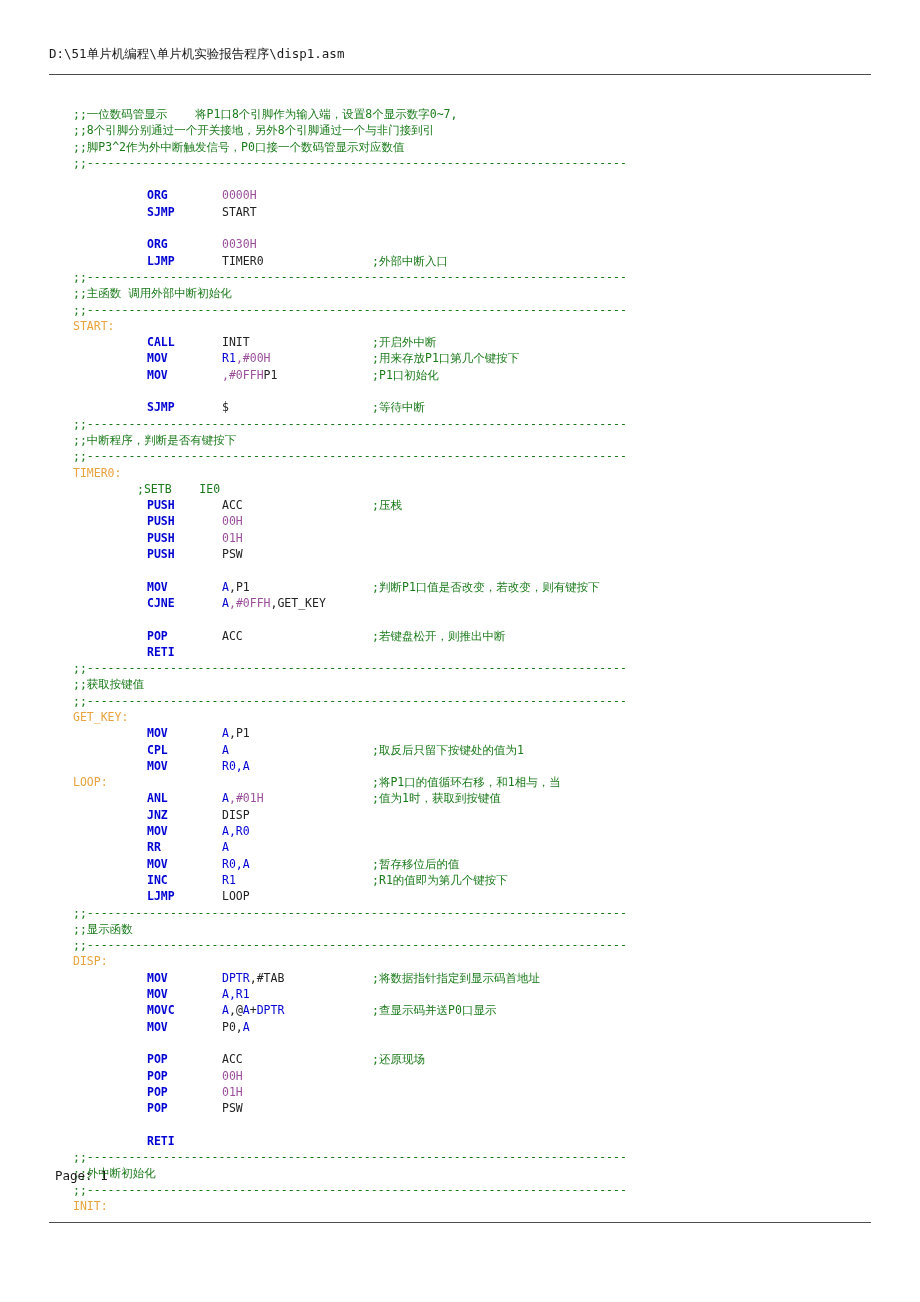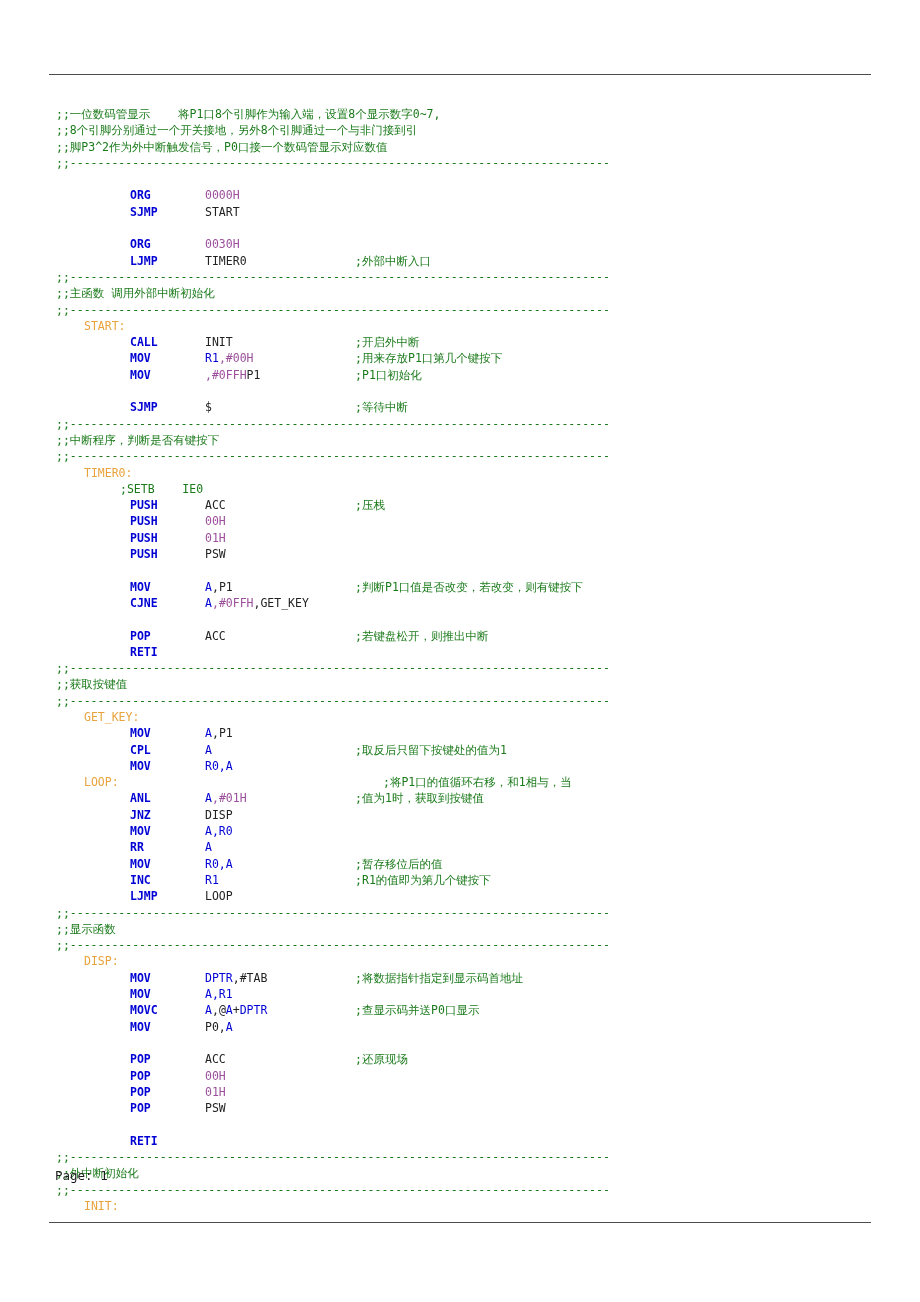--- a/index.html
+++ b/index.html
@@ -28,41 +28,42 @@
     background:#4d4d4d;
   }
   .footer{
     position:absolute;left:55px;top:1168px;
     font-family:"DejaVu Sans Mono","Liberation Mono",monospace;
     font-size:12.5px;color:#1a1a1a;white-space:pre;
   }
 
   
   .listing{
-    position:absolute;left:56px;top:106px;width:830px;
+    position:absolute;left:73px;top:106px;width:830px;
     font-family:"DejaVu Sans Mono","Liberation Mono",monospace;
     font-size:11.5px;
     line-height:16.3px;
     white-space:pre;
   }
   .line{height:16.3px;white-space:pre;}
 
   
   .cmt   {color:#1a7a1a;}                  
-  .lbl   {color:#e8a33d;margin-left:28px;}                  
+  .lbl   {color:#e8a33d;}                  
   .mn    {color:#0000d4;font-weight:bold;} 
   .reg   {color:#0000d4;font-weight:normal;} 
   .num   {color:#9b4f9b;}                  
   .id    {color:#222222;}                  
 </style>
 </head>
 <body>
 
 <div class="page">
 
+  <div class="header">D:\51单片机编程\单片机实验报告程序\disp1.asm</div>
   <div class="rule-top"></div>
 
   <div class="listing" id="listing"><div class="line" id="l001"><span class="cmt">;;一位数码管显示    将P1口8个引脚作为输入端，设置8个显示数字0~7,</span></div><div class="line" id="l002"><span class="cmt">;;8个引脚分别通过一个开关接地，另外8个引脚通过一个与非门接到引</span></div><div class="line" id="l003"><span class="cmt">;;脚P3^2作为外中断触发信号，P0口接一个数码管显示对应数值</span></div><div class="line" id="l004"><span class="cmt">;;------------------------------------------------------------------------------</span></div><div class="line" id="l005">&nbsp;</div><div class="line" id="l006"><span style="display: inline-block; width: 74px;"></span><span class="mn">ORG</span><span style="display: inline-block; width: 54.24px;"></span><span class="num">0000H</span></div><div class="line" id="l007"><span style="display: inline-block; width: 74px;"></span><span class="mn">SJMP</span><span style="display: inline-block; width: 47.32px;"></span><span class="id">START</span></div><div class="line" id="l008">&nbsp;</div><div class="line" id="l009"><span style="display: inline-block; width: 74px;"></span><span class="mn">ORG</span><span style="display: inline-block; width: 54.24px;"></span><span class="num">0030H</span></div><div class="line" id="l010"><span style="display: inline-block; width: 74px;"></span><span class="mn">LJMP</span><span style="display: inline-block; width: 47.32px;"></span><span class="id">TIMER0</span><span style="display: inline-block; width: 108.48px;"></span><span class="cmt">;外部中断入口</span></div><div class="line" id="l011"><span class="cmt">;;------------------------------------------------------------------------------</span></div><div class="line" id="l012"><span class="cmt">;;主函数 调用外部中断初始化</span></div><div class="line" id="l013"><span class="cmt">;;------------------------------------------------------------------------------</span></div><div class="line" id="l014"><span class="lbl">START:</span></div><div class="line" id="l015"><span style="display: inline-block; width: 74px;"></span><span class="mn">CALL</span><span style="display: inline-block; width: 47.32px;"></span><span class="id">INIT</span><span style="display: inline-block; width: 122.32px;"></span><span class="cmt">;开启外中断</span></div><div class="line" id="l016"><span style="display: inline-block; width: 74px;"></span><span class="mn">MOV</span><span style="display: inline-block; width: 54.24px;"></span><span class="reg">R1</span><span class="num">,#00H</span><span style="display: inline-block; width: 101.56px;"></span><span class="cmt">;用来存放P1口第几个键按下</span></div><div class="line" id="l017"><span style="display: inline-block; width: 74px;"></span><span class="mn">MOV</span><span style="display: inline-block; width: 54.24px;"></span><span class="num">,#0FFH</span><span class="id">P1</span><span style="display: inline-block; width: 94.64px;"></span><span class="cmt">;P1口初始化</span></div><div class="line" id="l018">&nbsp;</div><div class="line" id="l019"><span style="display: inline-block; width: 74px;"></span><span class="mn">SJMP</span><span style="display: inline-block; width: 47.32px;"></span><span class="id">$</span><span style="display: inline-block; width: 143.08px;"></span><span class="cmt">;等待中断</span></div><div class="line" id="l020"><span class="cmt">;;------------------------------------------------------------------------------</span></div><div class="line" id="l021"><span class="cmt">;;中断程序，判断是否有键按下</span></div><div class="line" id="l022"><span class="cmt">;;------------------------------------------------------------------------------</span></div><div class="line" id="l023"><span class="lbl">TIMER0:</span></div><div class="line" id="l024"><span style="display: inline-block; width: 64px;"></span><span class="cmt">;SETB    IE0</span></div><div class="line" id="l025"><span style="display: inline-block; width: 74px;"></span><span class="mn">PUSH</span><span style="display: inline-block; width: 47.32px;"></span><span class="id">ACC</span><span style="display: inline-block; width: 129.24px;"></span><span class="cmt">;压栈</span></div><div class="line" id="l026"><span style="display: inline-block; width: 74px;"></span><span class="mn">PUSH</span><span style="display: inline-block; width: 47.32px;"></span><span class="num">00H</span></div><div class="line" id="l027"><span style="display: inline-block; width: 74px;"></span><span class="mn">PUSH</span><span style="display: inline-block; width: 47.32px;"></span><span class="num">01H</span></div><div class="line" id="l028"><span style="display: inline-block; width: 74px;"></span><span class="mn">PUSH</span><span style="display: inline-block; width: 47.32px;"></span><span class="id">PSW</span></div><div class="line" id="l029">&nbsp;</div><div class="line" id="l030"><span style="display: inline-block; width: 74px;"></span><span class="mn">MOV</span><span style="display: inline-block; width: 54.24px;"></span><span class="reg">A</span><span class="id">,P1</span><span style="display: inline-block; width: 122.32px;"></span><span class="cmt">;判断P1口值是否改变，若改变，则有键按下</span></div><div class="line" id="l031"><span style="display: inline-block; width: 74px;"></span><span class="mn">CJNE</span><span style="display: inline-block; width: 47.32px;"></span><span class="reg">A</span><span class="num">,#0FFH</span><span class="id">,GET_KEY</span></div><div class="line" id="l032">&nbsp;</div><div class="line" id="l033"><span style="display: inline-block; width: 74px;"></span><span class="mn">POP</span><span style="display: inline-block; width: 54.24px;"></span><span class="id">ACC</span><span style="display: inline-block; width: 129.24px;"></span><span class="cmt">;若键盘松开，则推出中断</span></div><div class="line" id="l034"><span style="display: inline-block; width: 74px;"></span><span class="mn">RETI</span></div><div class="line" id="l035"><span class="cmt">;;------------------------------------------------------------------------------</span></div><div class="line" id="l036"><span class="cmt">;;获取按键值</span></div><div class="line" id="l037"><span class="cmt">;;------------------------------------------------------------------------------</span></div><div class="line" id="l038"><span class="lbl">GET_KEY:</span></div><div class="line" id="l039"><span style="display: inline-block; width: 74px;"></span><span class="mn">MOV</span><span style="display: inline-block; width: 54.24px;"></span><span class="reg">A</span><span class="id">,P1</span></div><div class="line" id="l040"><span style="display: inline-block; width: 74px;"></span><span class="mn">CPL</span><span style="display: inline-block; width: 54.24px;"></span><span class="reg">A</span><span style="display: inline-block; width: 143.08px;"></span><span class="cmt">;取反后只留下按键处的值为1</span></div><div class="line" id="l041"><span style="display: inline-block; width: 74px;"></span><span class="mn">MOV</span><span style="display: inline-block; width: 54.24px;"></span><span class="reg">R0,A</span></div><div class="line" id="l042"><span class="lbl">LOOP:</span><span style="display: inline-block; width: 264.4px;"></span><span class="cmt">;将P1口的值循环右移，和1相与，当</span></div><div class="line" id="l043"><span style="display: inline-block; width: 74px;"></span><span class="mn">ANL</span><span style="display: inline-block; width: 54.24px;"></span><span class="reg">A</span><span class="num">,#01H</span><span style="display: inline-block; width: 108.48px;"></span><span class="cmt">;值为1时，获取到按键值</span></div><div class="line" id="l044"><span style="display: inline-block; width: 74px;"></span><span class="mn">JNZ</span><span style="display: inline-block; width: 54.24px;"></span><span class="id">DISP</span></div><div class="line" id="l045"><span style="display: inline-block; width: 74px;"></span><span class="mn">MOV</span><span style="display: inline-block; width: 54.24px;"></span><span class="reg">A,R0</span></div><div class="line" id="l046"><span style="display: inline-block; width: 74px;"></span><span class="mn">RR</span><span style="display: inline-block; width: 61.16px;"></span><span class="reg">A</span></div><div class="line" id="l047"><span style="display: inline-block; width: 74px;"></span><span class="mn">MOV</span><span style="display: inline-block; width: 54.24px;"></span><span class="reg">R0,A</span><span style="display: inline-block; width: 122.32px;"></span><span class="cmt">;暂存移位后的值</span></div><div class="line" id="l048"><span style="display: inline-block; width: 74px;"></span><span class="mn">INC</span><span style="display: inline-block; width: 54.24px;"></span><span class="reg">R1</span><span style="display: inline-block; width: 136.16px;"></span><span class="cmt">;R1的值即为第几个键按下</span></div><div class="line" id="l049"><span style="display: inline-block; width: 74px;"></span><span class="mn">LJMP</span><span style="display: inline-block; width: 47.32px;"></span><span class="id">LOOP</span></div><div class="line" id="l050"><span class="cmt">;;------------------------------------------------------------------------------</span></div><div class="line" id="l051"><span class="cmt">;;显示函数</span></div><div class="line" id="l052"><span class="cmt">;;------------------------------------------------------------------------------</span></div><div class="line" id="l053"><span class="lbl">DISP:</span></div><div class="line" id="l054"><span style="display: inline-block; width: 74px;"></span><span class="mn">MOV</span><span style="display: inline-block; width: 54.24px;"></span><span class="reg">DPTR</span><span class="id">,#TAB</span><span style="display: inline-block; width: 87.72px;"></span><span class="cmt">;将数据指针指定到显示码首地址</span></div><div class="line" id="l055"><span style="display: inline-block; width: 74px;"></span><span class="mn">MOV</span><span style="display: inline-block; width: 54.24px;"></span><span class="reg">A,R1</span></div><div class="line" id="l056"><span style="display: inline-block; width: 74px;"></span><span class="mn">MOVC</span><span style="display: inline-block; width: 47.32px;"></span><span class="reg">A</span><span class="id">,@</span><span class="reg">A</span><span class="id">+</span><span class="reg">DPTR</span><span style="display: inline-block; width: 87.72px;"></span><span class="cmt">;查显示码并送P0口显示</span></div><div class="line" id="l057"><span style="display: inline-block; width: 74px;"></span><span class="mn">MOV</span><span style="display: inline-block; width: 54.24px;"></span><span class="id">P0,</span><span class="reg">A</span></div><div class="line" id="l058">&nbsp;</div><div class="line" id="l059"><span style="display: inline-block; width: 74px;"></span><span class="mn">POP</span><span style="display: inline-block; width: 54.24px;"></span><span class="id">ACC</span><span style="display: inline-block; width: 129.24px;"></span><span class="cmt">;还原现场</span></div><div class="line" id="l060"><span style="display: inline-block; width: 74px;"></span><span class="mn">POP</span><span style="display: inline-block; width: 54.24px;"></span><span class="num">00H</span></div><div class="line" id="l061"><span style="display: inline-block; width: 74px;"></span><span class="mn">POP</span><span style="display: inline-block; width: 54.24px;"></span><span class="num">01H</span></div><div class="line" id="l062"><span style="display: inline-block; width: 74px;"></span><span class="mn">POP</span><span style="display: inline-block; width: 54.24px;"></span><span class="id">PSW</span></div><div class="line" id="l063">&nbsp;</div><div class="line" id="l064"><span style="display: inline-block; width: 74px;"></span><span class="mn">RETI</span></div><div class="line" id="l065"><span class="cmt">;;------------------------------------------------------------------------------</span></div><div class="line" id="l066"><span class="cmt">;;外中断初始化</span></div><div class="line" id="l067"><span class="cmt">;;------------------------------------------------------------------------------</span></div><div class="line" id="l068"><span class="lbl">INIT:</span></div></div>
 
   <div class="rule-bottom"></div>
   <div class="footer">Page: 1</div>
 
 </div>
 
 </body></html>

